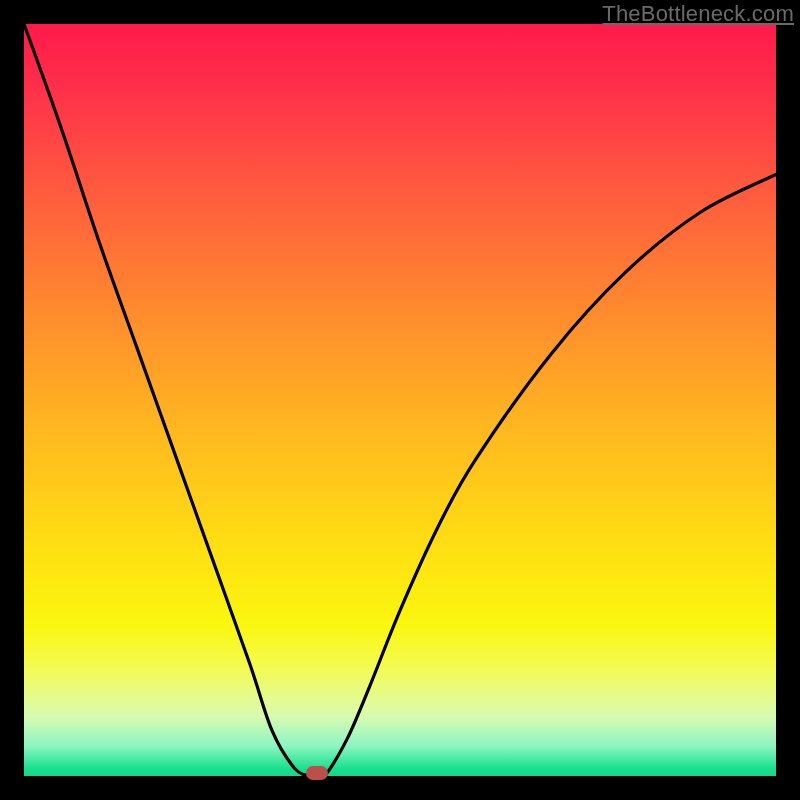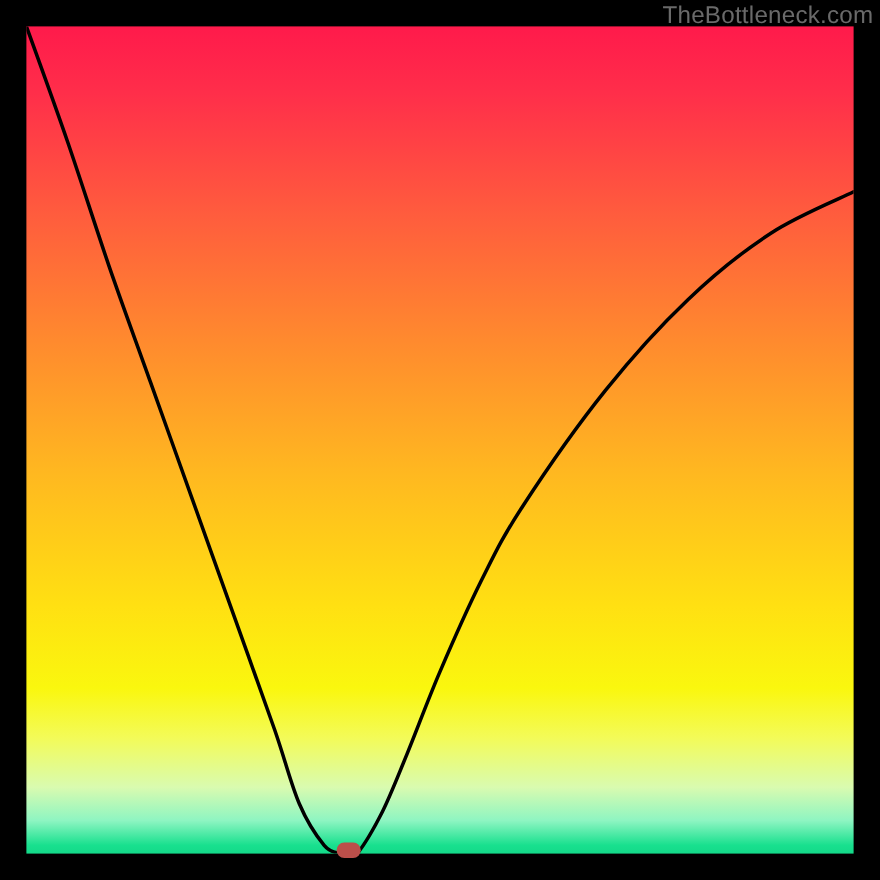--- a/index.html
+++ b/index.html
@@ -57,20 +57,21 @@
   }
   .watermark {
     position: absolute;
     top: 1px;
     right: 6px;
     color: #6a6a6a;
     font-size: 22px;
     letter-spacing: 0.2px;
     z-index: 10;
     user-select: none;
+    text-decoration: underline;
   }
 </style>
 </head>
 <body>
 
 <div class="watermark">TheBottleneck.com</div>
 
 <div class="frame">
   <div class="gradient"></div>
 

